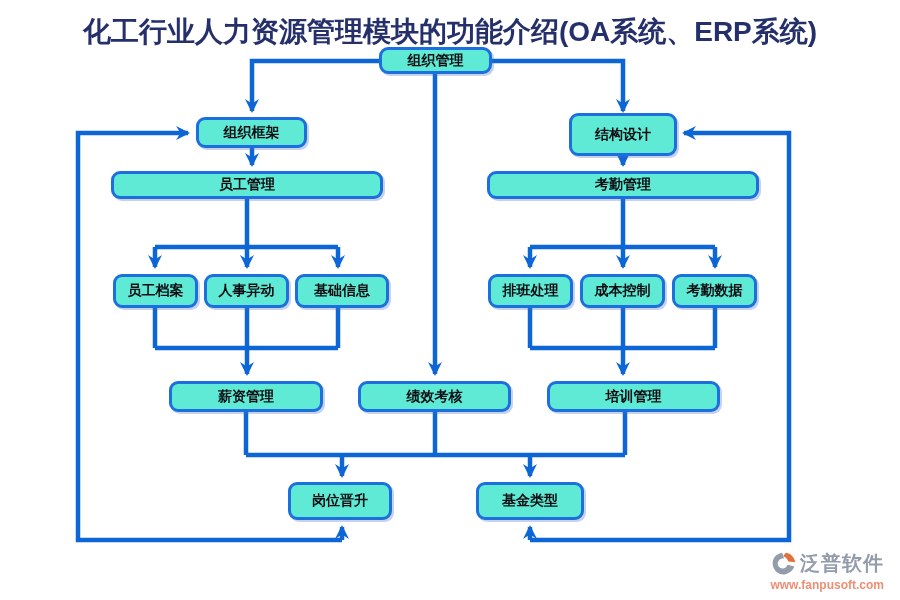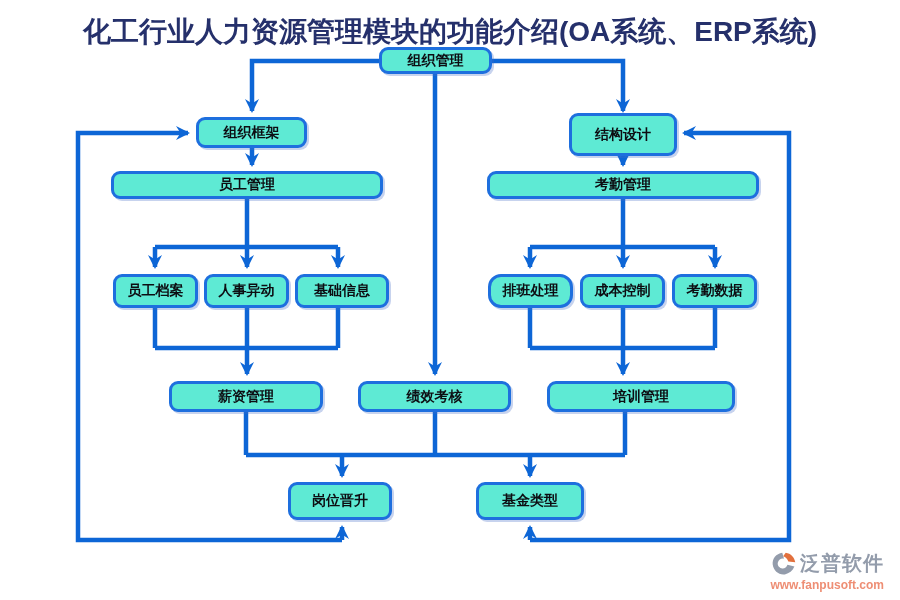--- a/index.html
+++ b/index.html
@@ -23,26 +23,26 @@
   }
   
   #n-org        { left:379px; top:47px;  width:113px; height:27px; }
   #n-frame      { left:196px; top:117px; width:111px; height:31px; }
   #n-struct     { left:569px; top:113px; width:108px; height:43px; }
   #n-emp        { left:111px; top:171px; width:272px; height:28px; }
   #n-attend     { left:487px; top:171px; width:272px; height:28px; }
   #n-archive    { left:113px; top:274px; width:85px;  height:34px; }
   #n-change     { left:204px; top:274px; width:85px;  height:34px; }
   #n-basic      { left:295px; top:274px; width:94px;  height:34px; }
-  #n-shift      { left:488px; top:274px; width:85px;  height:34px;border-radius:13px; }
+  #n-shift      { left:488px; top:274px; width:85px;  height:34px; }
   #n-cost       { left:580px; top:274px; width:85px;  height:34px; }
   #n-adata      { left:672px; top:274px; width:85px;  height:34px; }
   #n-salary     { left:169px; top:381px; width:154px; height:31px;text-align:center; }
   #n-perf       { left:358px; top:381px; width:153px; height:31px; }
-  #n-train      { left:547px; top:381px; width:188px; height:31px; }
+  #n-train      { left:547px; top:381px; width:173px; height:31px; }
   #n-promo      { left:288px; top:482px; width:104px; height:38px; }
   #n-fund       { left:476px; top:482px; width:108px; height:38px; }
 
   .watermark {
     position:absolute; right:16px; bottom:8px; width:135px;
     display:flex; flex-direction:column; align-items:flex-end;
   }
   .wm-row { display:flex; align-items:center; gap:3px; }
   .wm-brand { font-size:20px; font-weight:bold; color:#939cab; letter-spacing:1px; }
   .wm-url  { font-size:12px; font-weight:bold; color:#ee8e74; margin-top:1px; }

